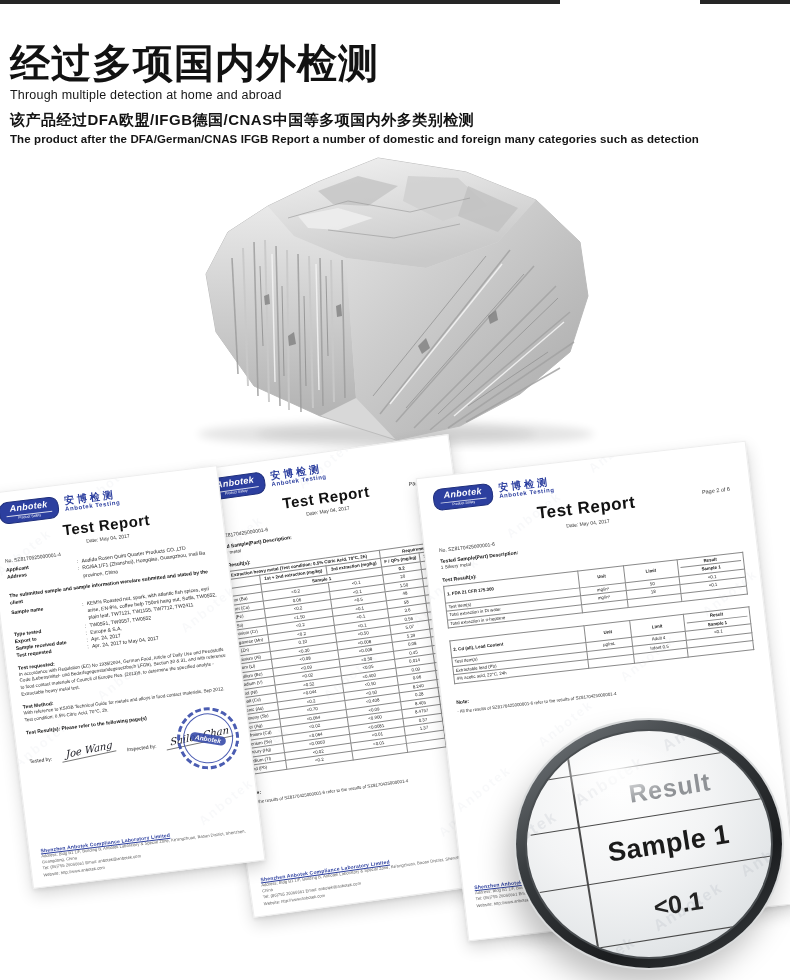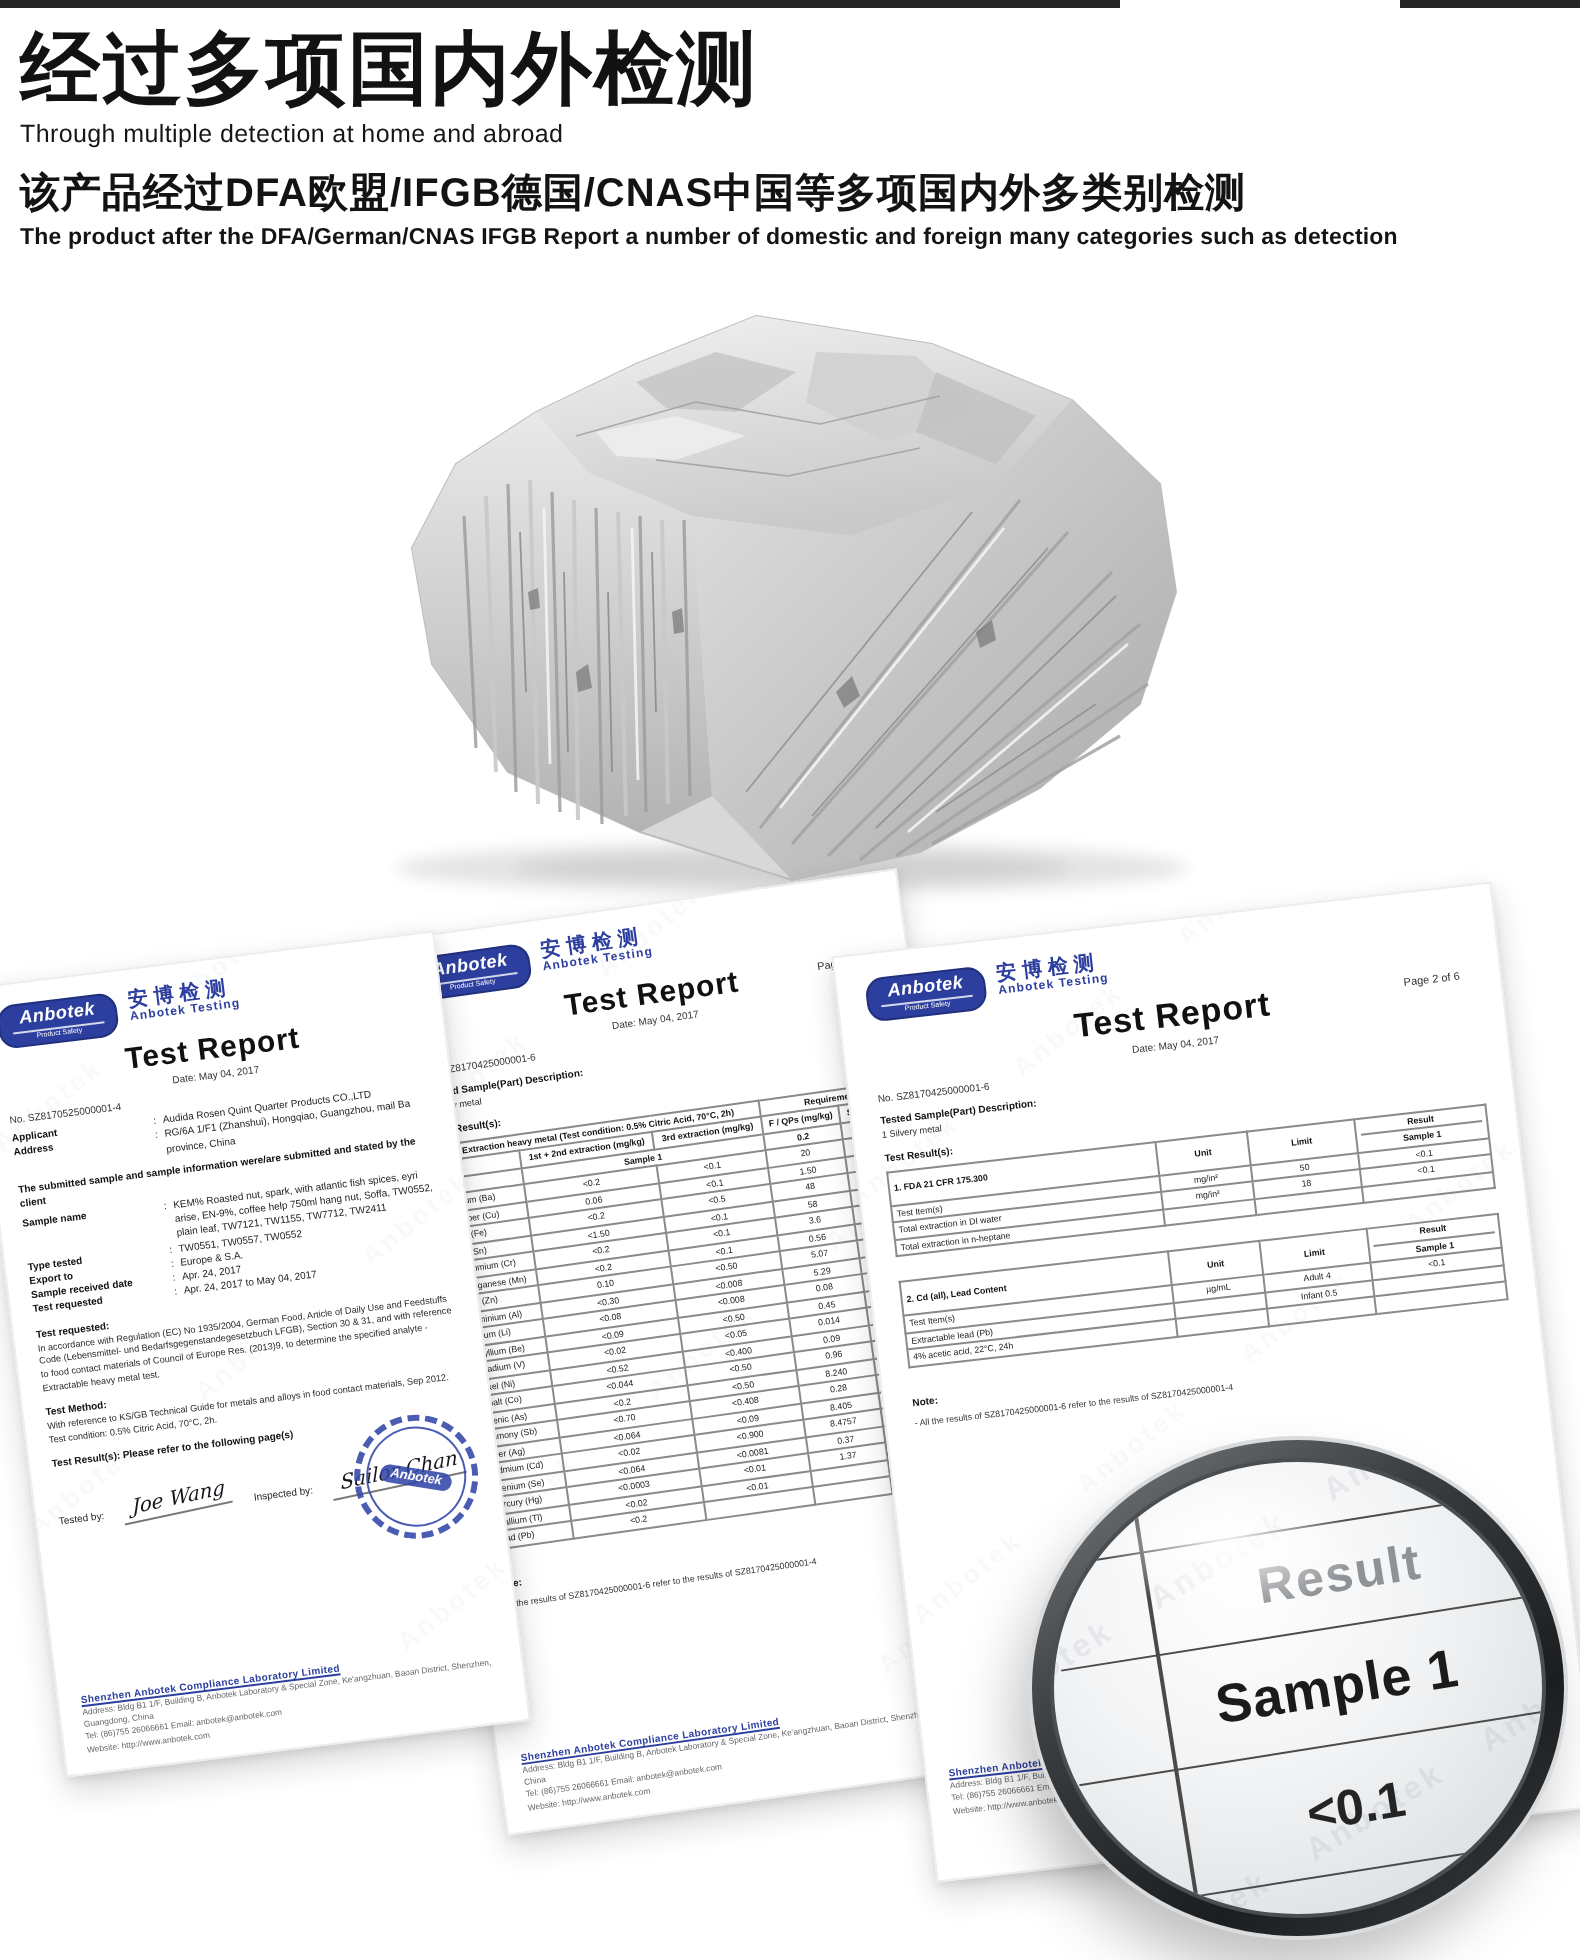--- a/index.html
+++ b/index.html
@@ -7,23 +7,23 @@
        font-family:"Liberation Sans", sans-serif;-webkit-font-smoothing:antialiased;}
   #canvas{position:absolute;inset:0;width:790px;height:980px;background:#fff;overflow:hidden;}
 
   
   .bar{position:absolute;top:0;height:4px;background:#262626;}
   .bar-left{left:0;width:560px;}
   .bar-right{left:700px;width:90px;}
 
   
   #hdr{position:absolute;left:10px;top:12px;width:770px;color:#141414;}
-  .title-zh{font-size:40px;font-weight:900;letter-spacing:1px;line-height:1.15;color:#121212;}
+  .title-zh{font-size:40px;font-weight:900;letter-spacing:1px;line-height:1.15;color:#121212;margin-top:28px;}
   .sub-en{font-size:12.5px;font-weight:500;color:#161616;margin-top:2px;letter-spacing:0.2px;}
-  .line2-zh{font-size:20px;font-weight:800;color:#131313;margin-top:9px;letter-spacing:0.5px;}
+  .line2-zh{font-size:15px;font-weight:800;color:#131313;margin-top:9px;letter-spacing:0.5px;}
   .line2-en{font-size:11.5px;font-weight:600;color:#141414;margin-top:3px;letter-spacing:0.1px;}
 
   
   #metal{position:absolute;left:168px;top:146px;width:452px;height:306px;}
 
   
   #certs{position:absolute;left:0;top:438px;width:790px;height:542px;}
   .paper{position:absolute;background:#fff;border:1px solid #ededed;
          box-shadow:0 7px 16px rgba(0,0,0,0.16), 0 2px 4px rgba(0,0,0,0.08);
          color:#222;overflow:hidden;}

